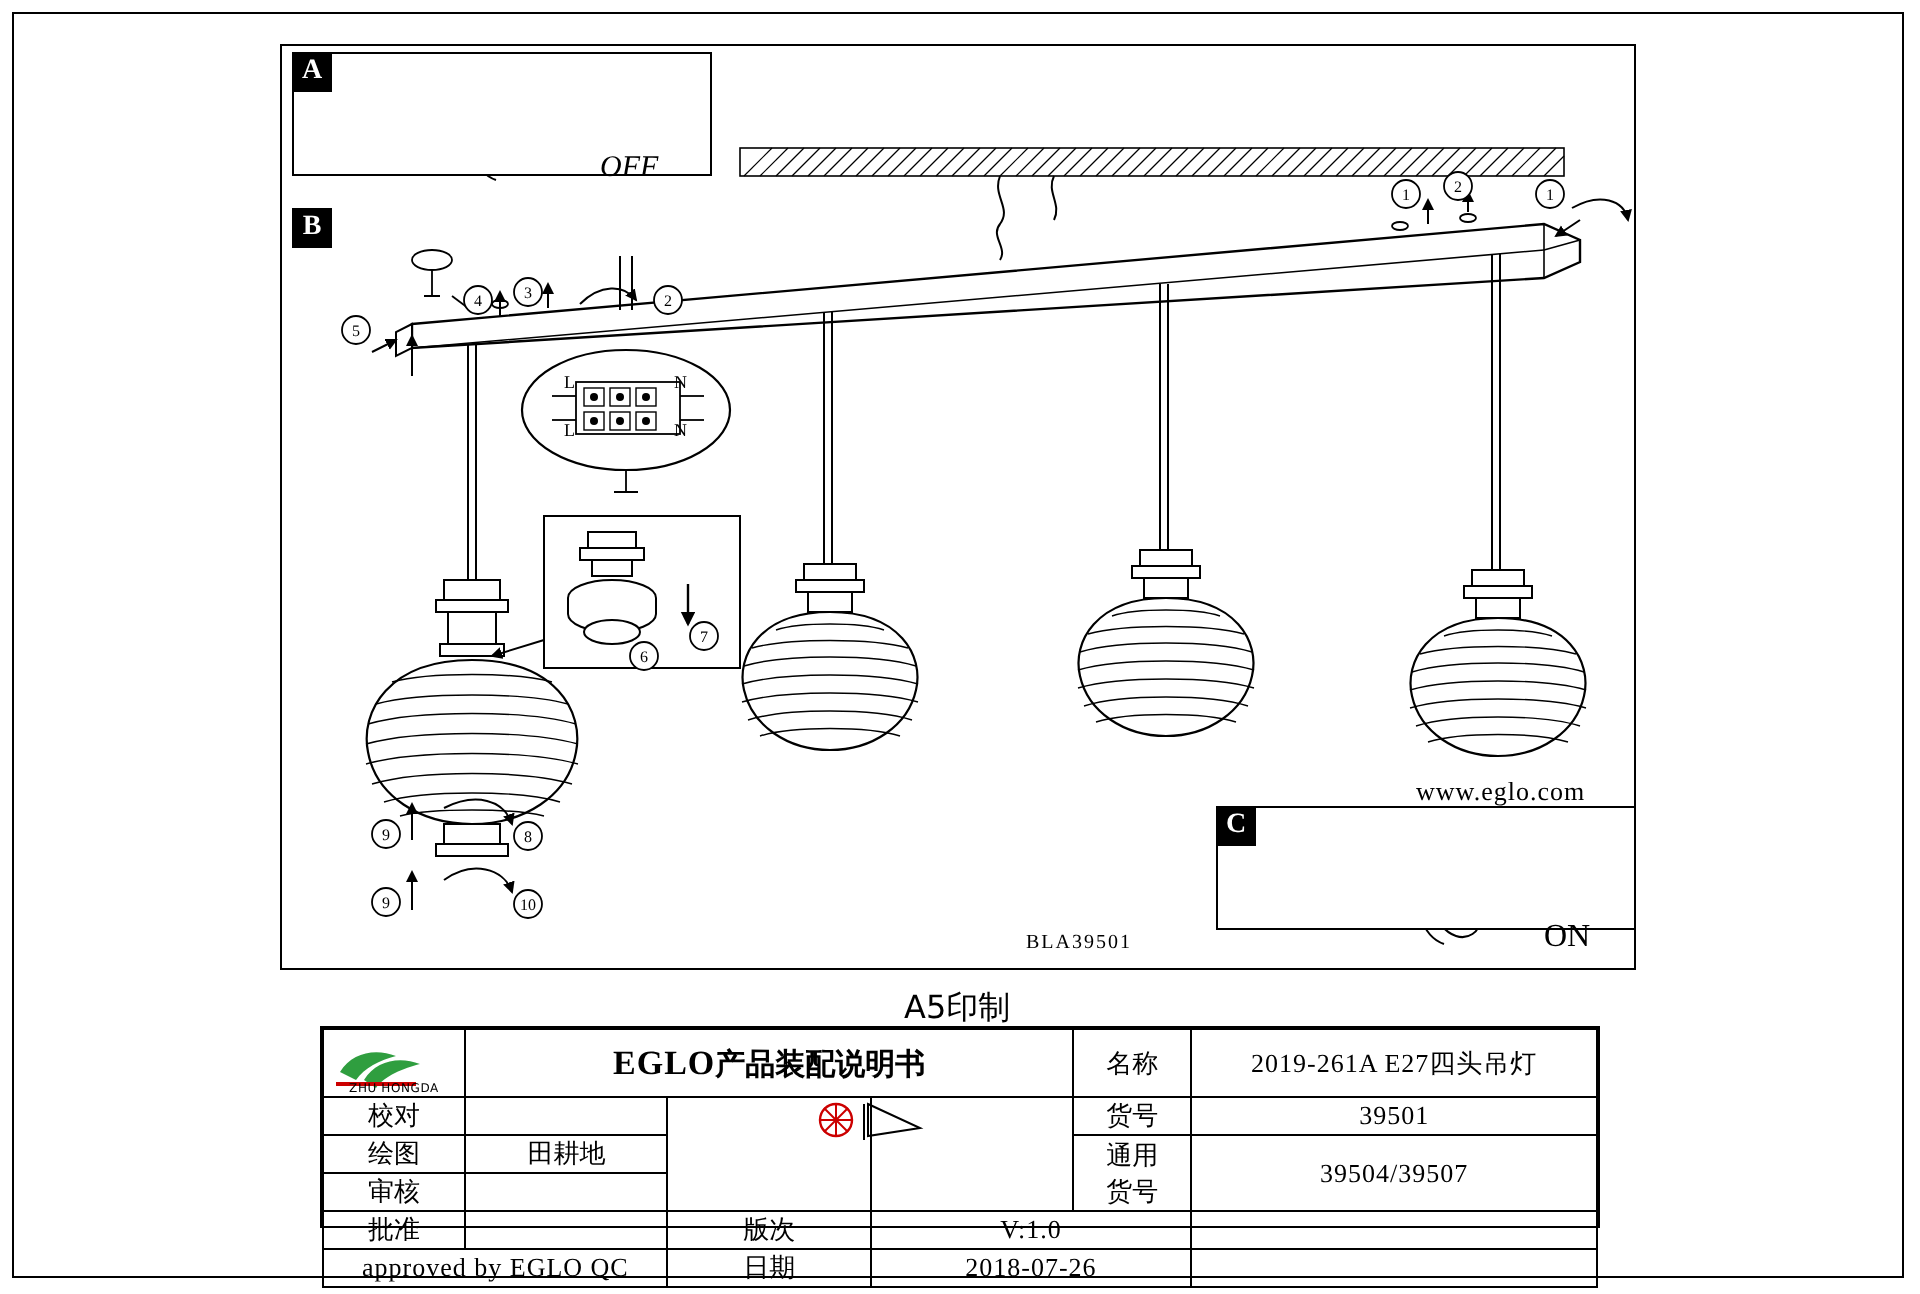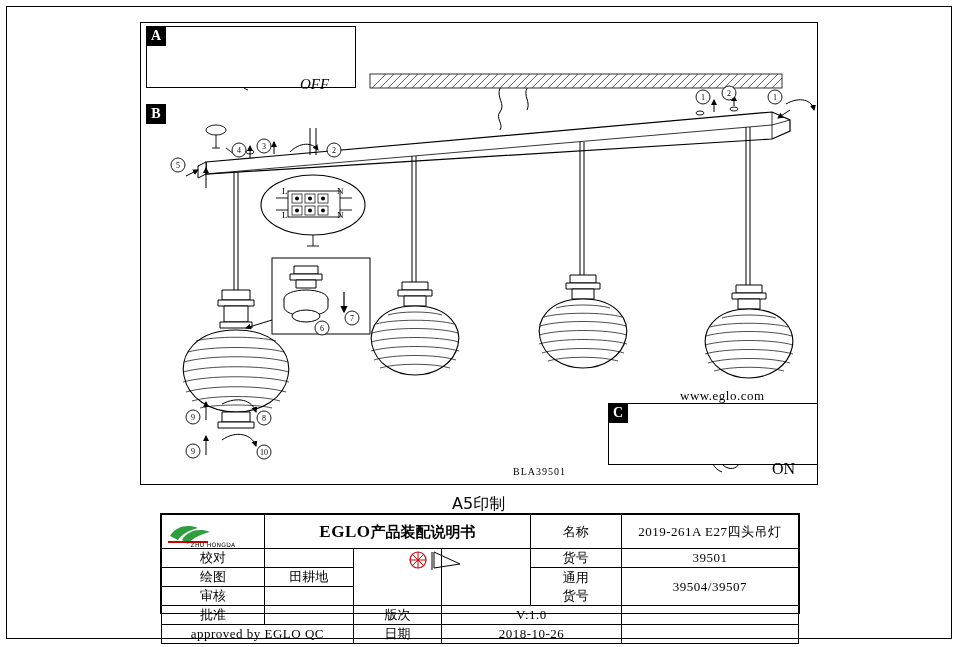--- a/index.html
+++ b/index.html
@@ -75,20 +75,21 @@
   .on-label {
     position: absolute;
     font-size: 16px;
     font-family: "Liberation Serif", serif;
   }
   .url-label {
     position: absolute;
     font-size: 13px;
     font-family: "Liberation Serif", serif;
     letter-spacing: 0.5px;
+    margin-left: 28px;
   }
   .code-label {
     position: absolute;
     font-size: 10px;
     font-family: "Liberation Serif", serif;
     letter-spacing: 1px;
   }
   .a5-label {
     position: absolute;
     left: 452px;
@@ -109,21 +110,21 @@
   .tb-table {
     border-collapse: collapse;
     width: 100%;
     height: 100%;
     table-layout: fixed;
   }
   .tb-table td {
     border: 1px solid #000;
     font-family: "Liberation Serif", serif;
     font-size: 13px;
-    padding: 0 16px;
+    padding: 0 0;
     text-align: center;
     vertical-align: middle;
     height: 17px;
   }
   .logo-cell {
     width: 70px;
     text-align: center;
   }
   .brandline {
     font-size: 17px;
@@ -602,19 +603,19 @@
       <tr>
         <td class="cn">批准</td>
         <td class="cn"></td>
         <td class="cn">版次</td>
         <td colspan="2" class="mono">V:1.0</td>
         <td colspan="2" class="mono"></td>
       </tr>
       <tr>
         <td colspan="2" class="approved">approved by EGLO QC</td>
         <td class="cn">日期</td>
-        <td colspan="2" class="mono">2018-10-26</td>
+        <td colspan="2" class="mono">2018-07-26</td>
         <td colspan="2"></td>
       </tr>
     </tbody>
       </table>
   </div>
 </div>
 
 </body></html>

